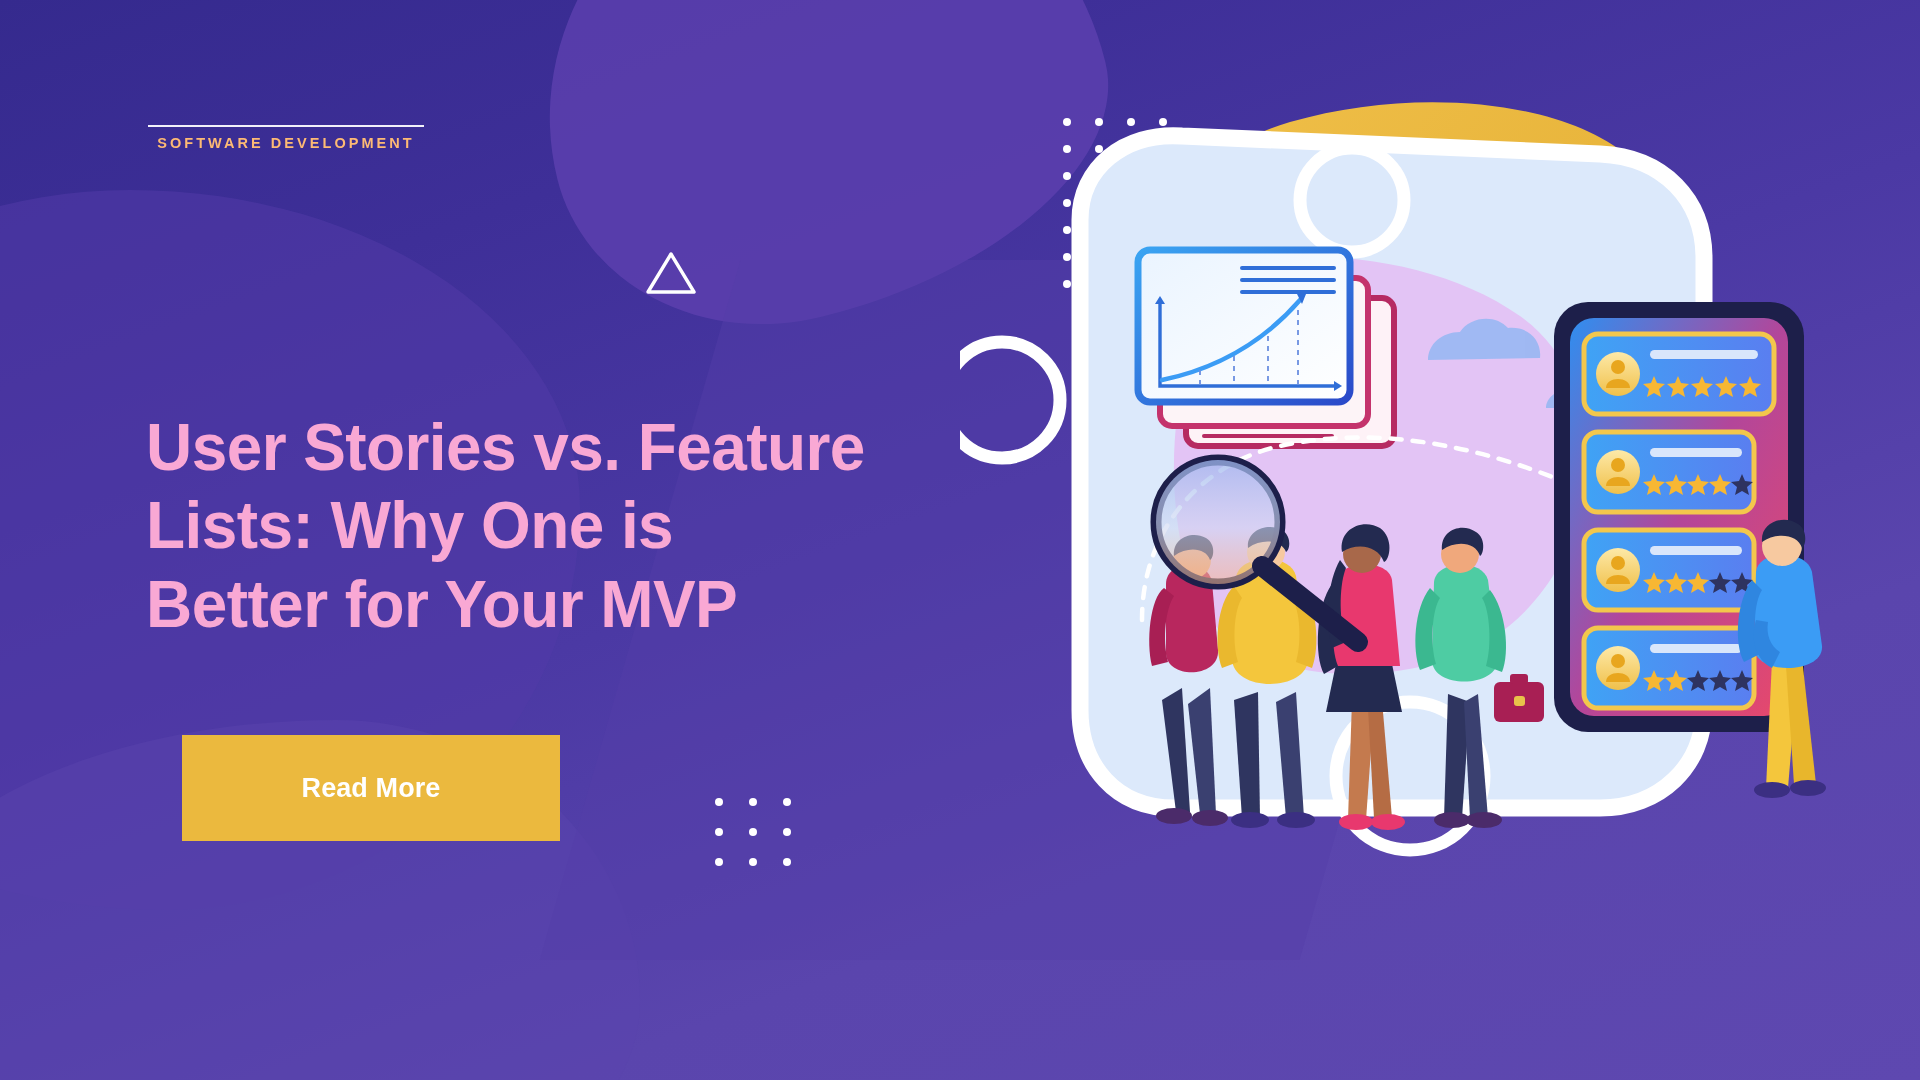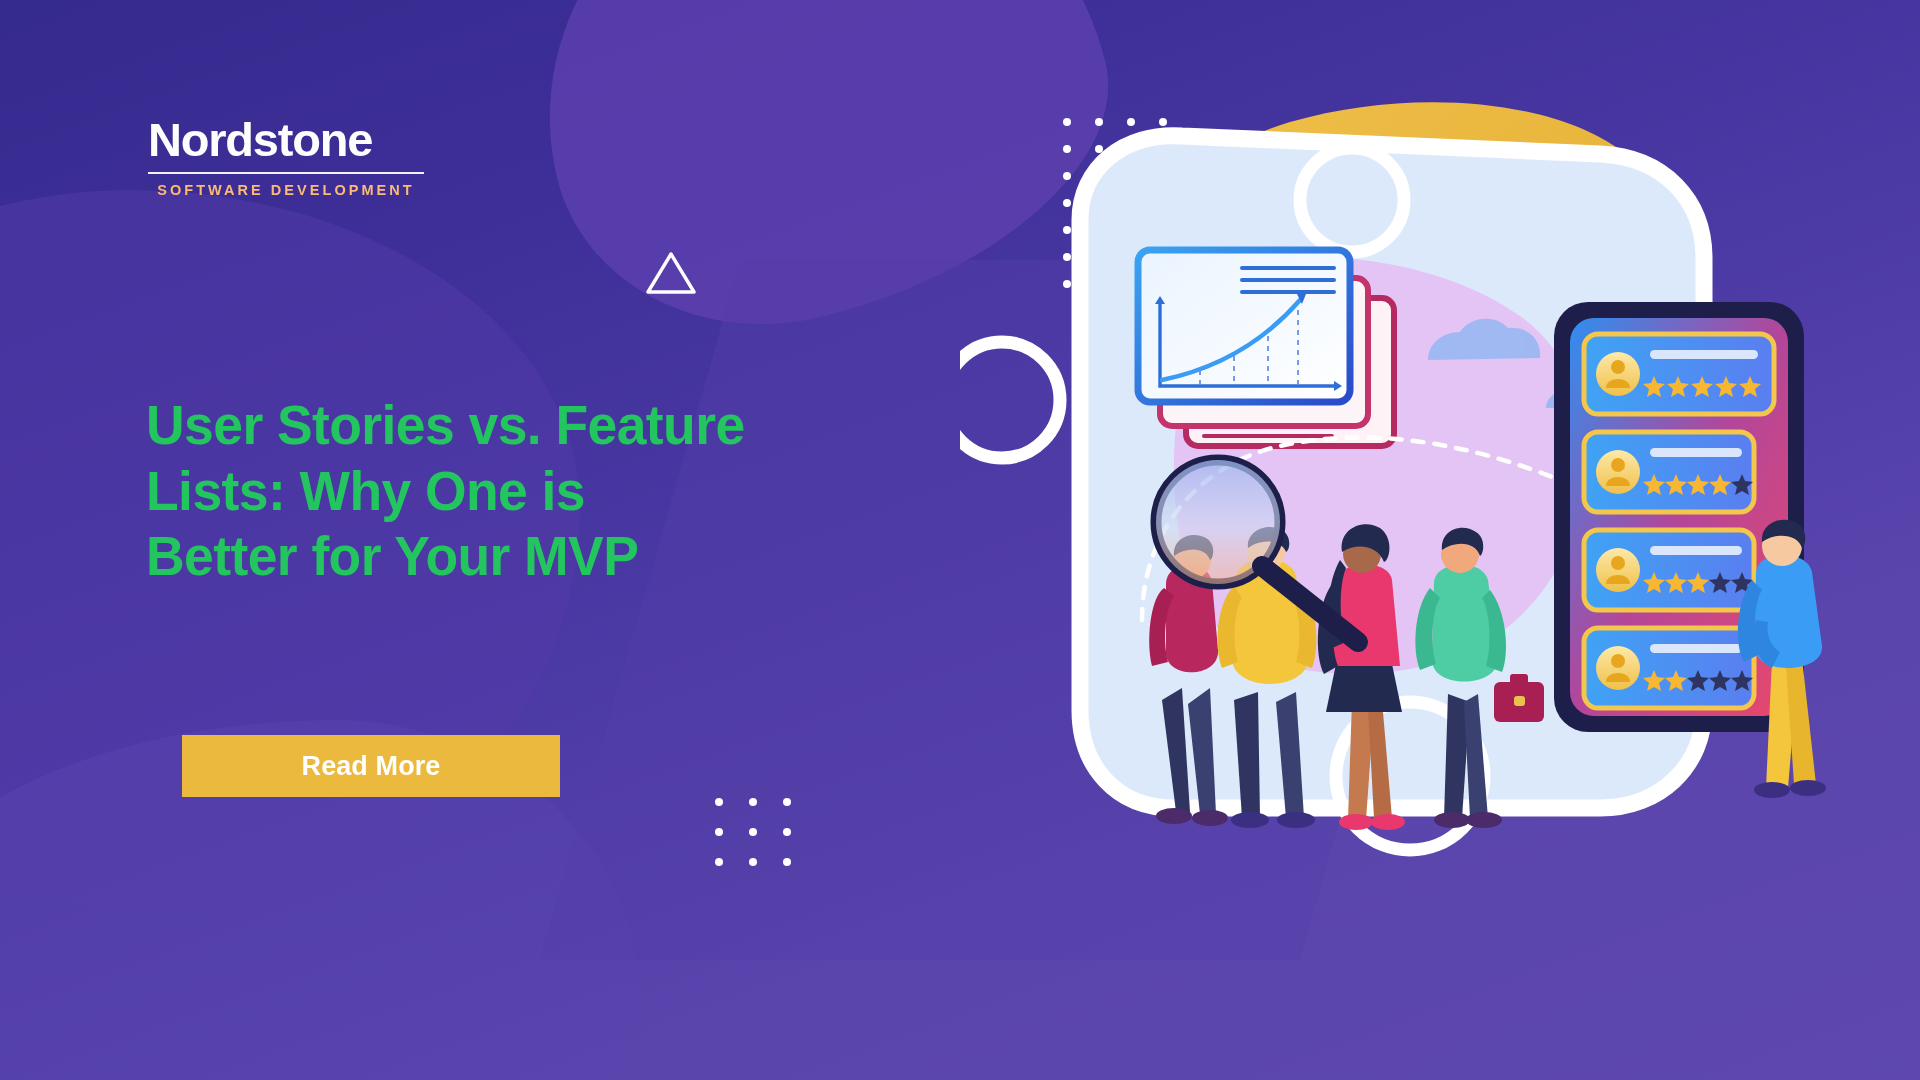--- a/index.html
+++ b/index.html
@@ -49,30 +49,30 @@
   .logo-rule {
     height:2px; background:#f2f1fa; margin:9px 0 8px 0; width:276px;
   }
   .logo-tag {
     font-size:14.5px; font-weight:700; color:#fdba74;
     letter-spacing:3.05px; white-space:nowrap; text-align:center; width:276px;
   }
 
   
   .headline {
-    position:absolute; left:146px; top:392px; width:760px;
-    color:#22c55e; font-weight:700; font-size:56px; line-height:1.17;
+    position:absolute; left:146px; top:408px; width:760px;
+    color:#f9a8d4; font-weight:700; font-size:67px; line-height:1.17;
     letter-spacing:-0.6px;
   }
   .headline .hl { display:block; white-space:nowrap; transform:scaleX(.955); transform-origin:left center; }
 
   
   .cta {
     position:absolute; left:182px; top:735px;
-    width:378px; height:62px;
+    width:378px; height:106px;
     background:#ebb93e; border:none; cursor:pointer;
     display:flex; align-items:center; justify-content:center;
   }
   .cta-label {
     color:#ffffff; font-size:27px; font-weight:700; letter-spacing:.1px;
   }
 
   
   .dotgrid { position:absolute; display:grid; }
   .dotgrid i { display:block; border-radius:50%; background:#ffffff; }
@@ -108,21 +108,20 @@
 
 <div id="stage">
 
   <div class="bg-base"></div>
   <div class="bg-blob-a"></div>
   <div class="bg-blob-b"></div>
   <div class="bg-blob-c"></div>
   <div class="bg-sheen"></div>
 
   <div class="logo-block">
-    <div class="logo-word">Nordstone</div>
     <div class="logo-rule"></div>
     <div class="logo-tag">SOFTWARE DEVELOPMENT</div>
   </div>
 
   <h1 class="headline">
     <span class="hl">User Stories vs. Feature</span>
     <span class="hl">Lists: Why One is</span>
     <span class="hl">Better for Your MVP</span>
   </h1>
 

